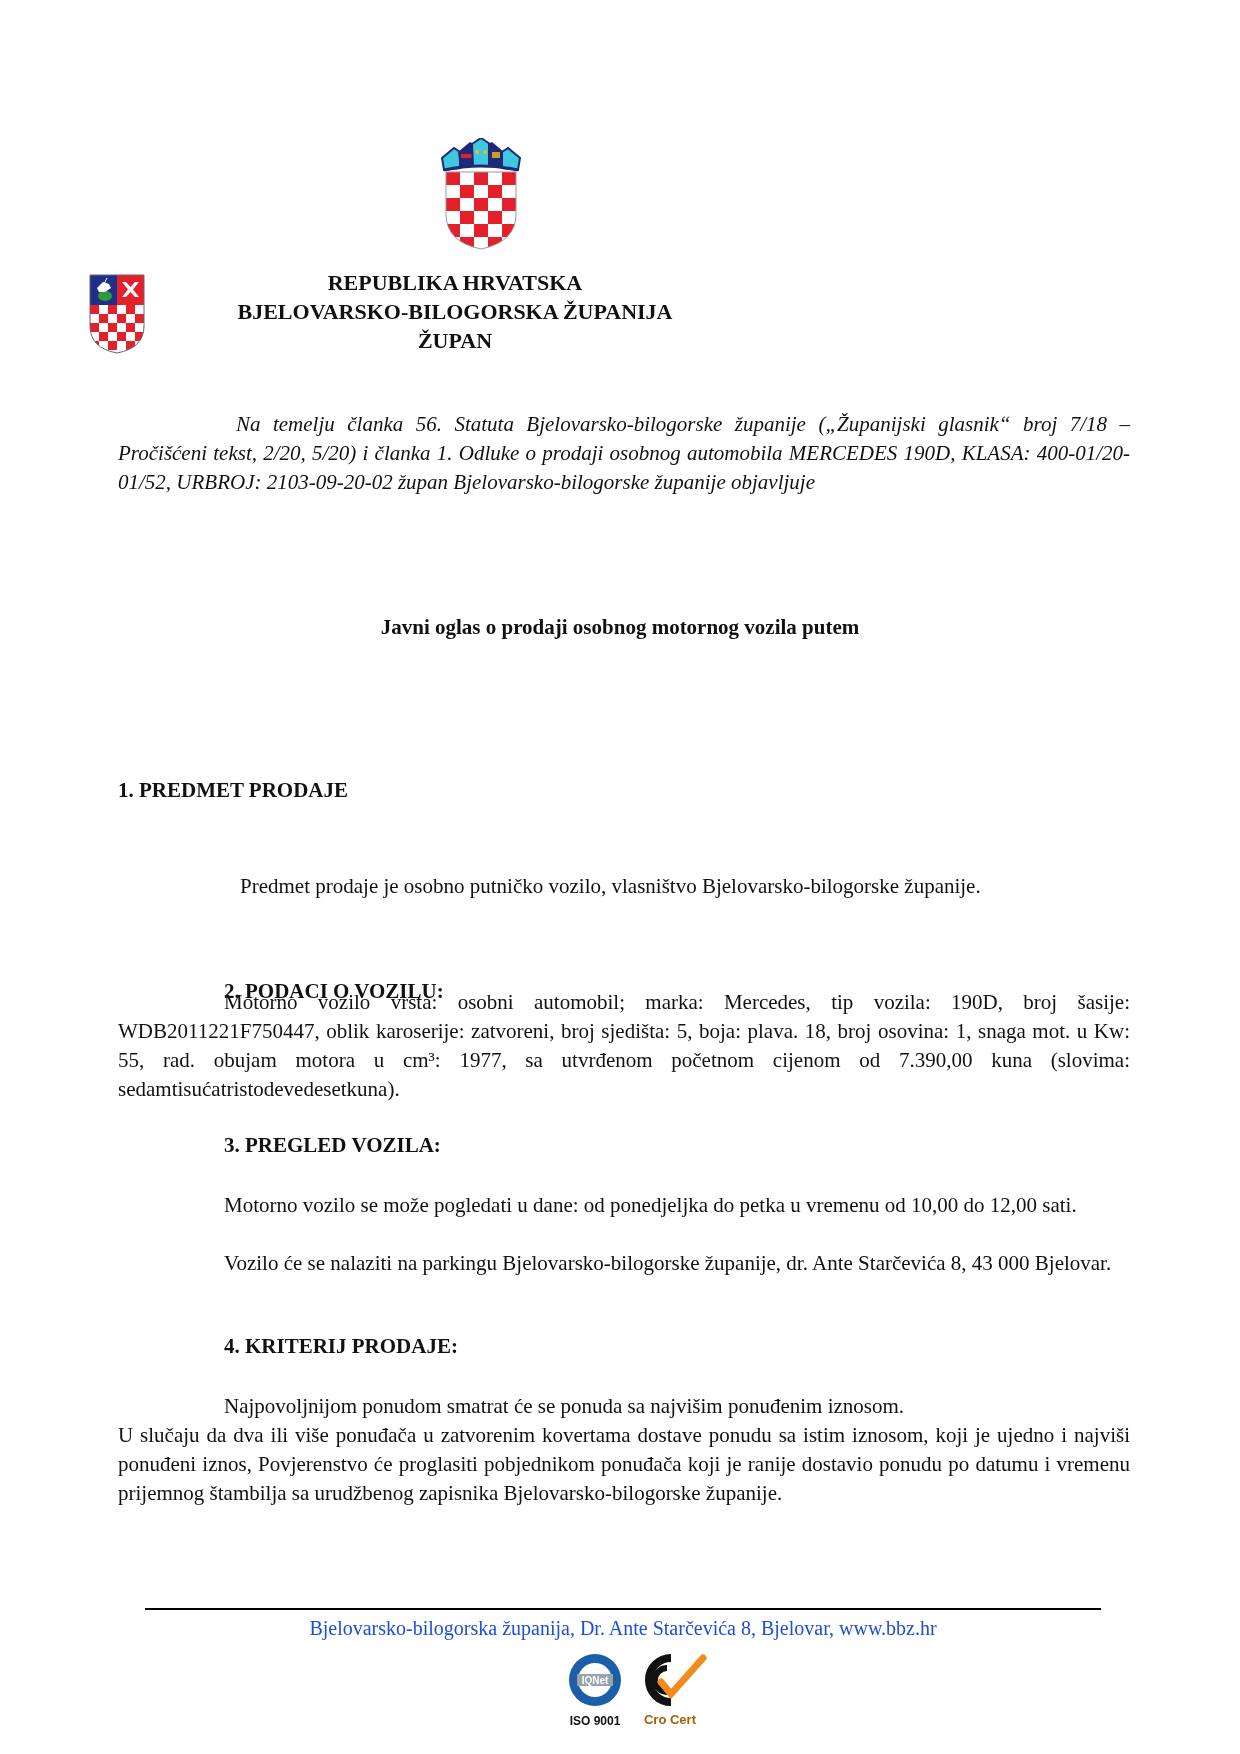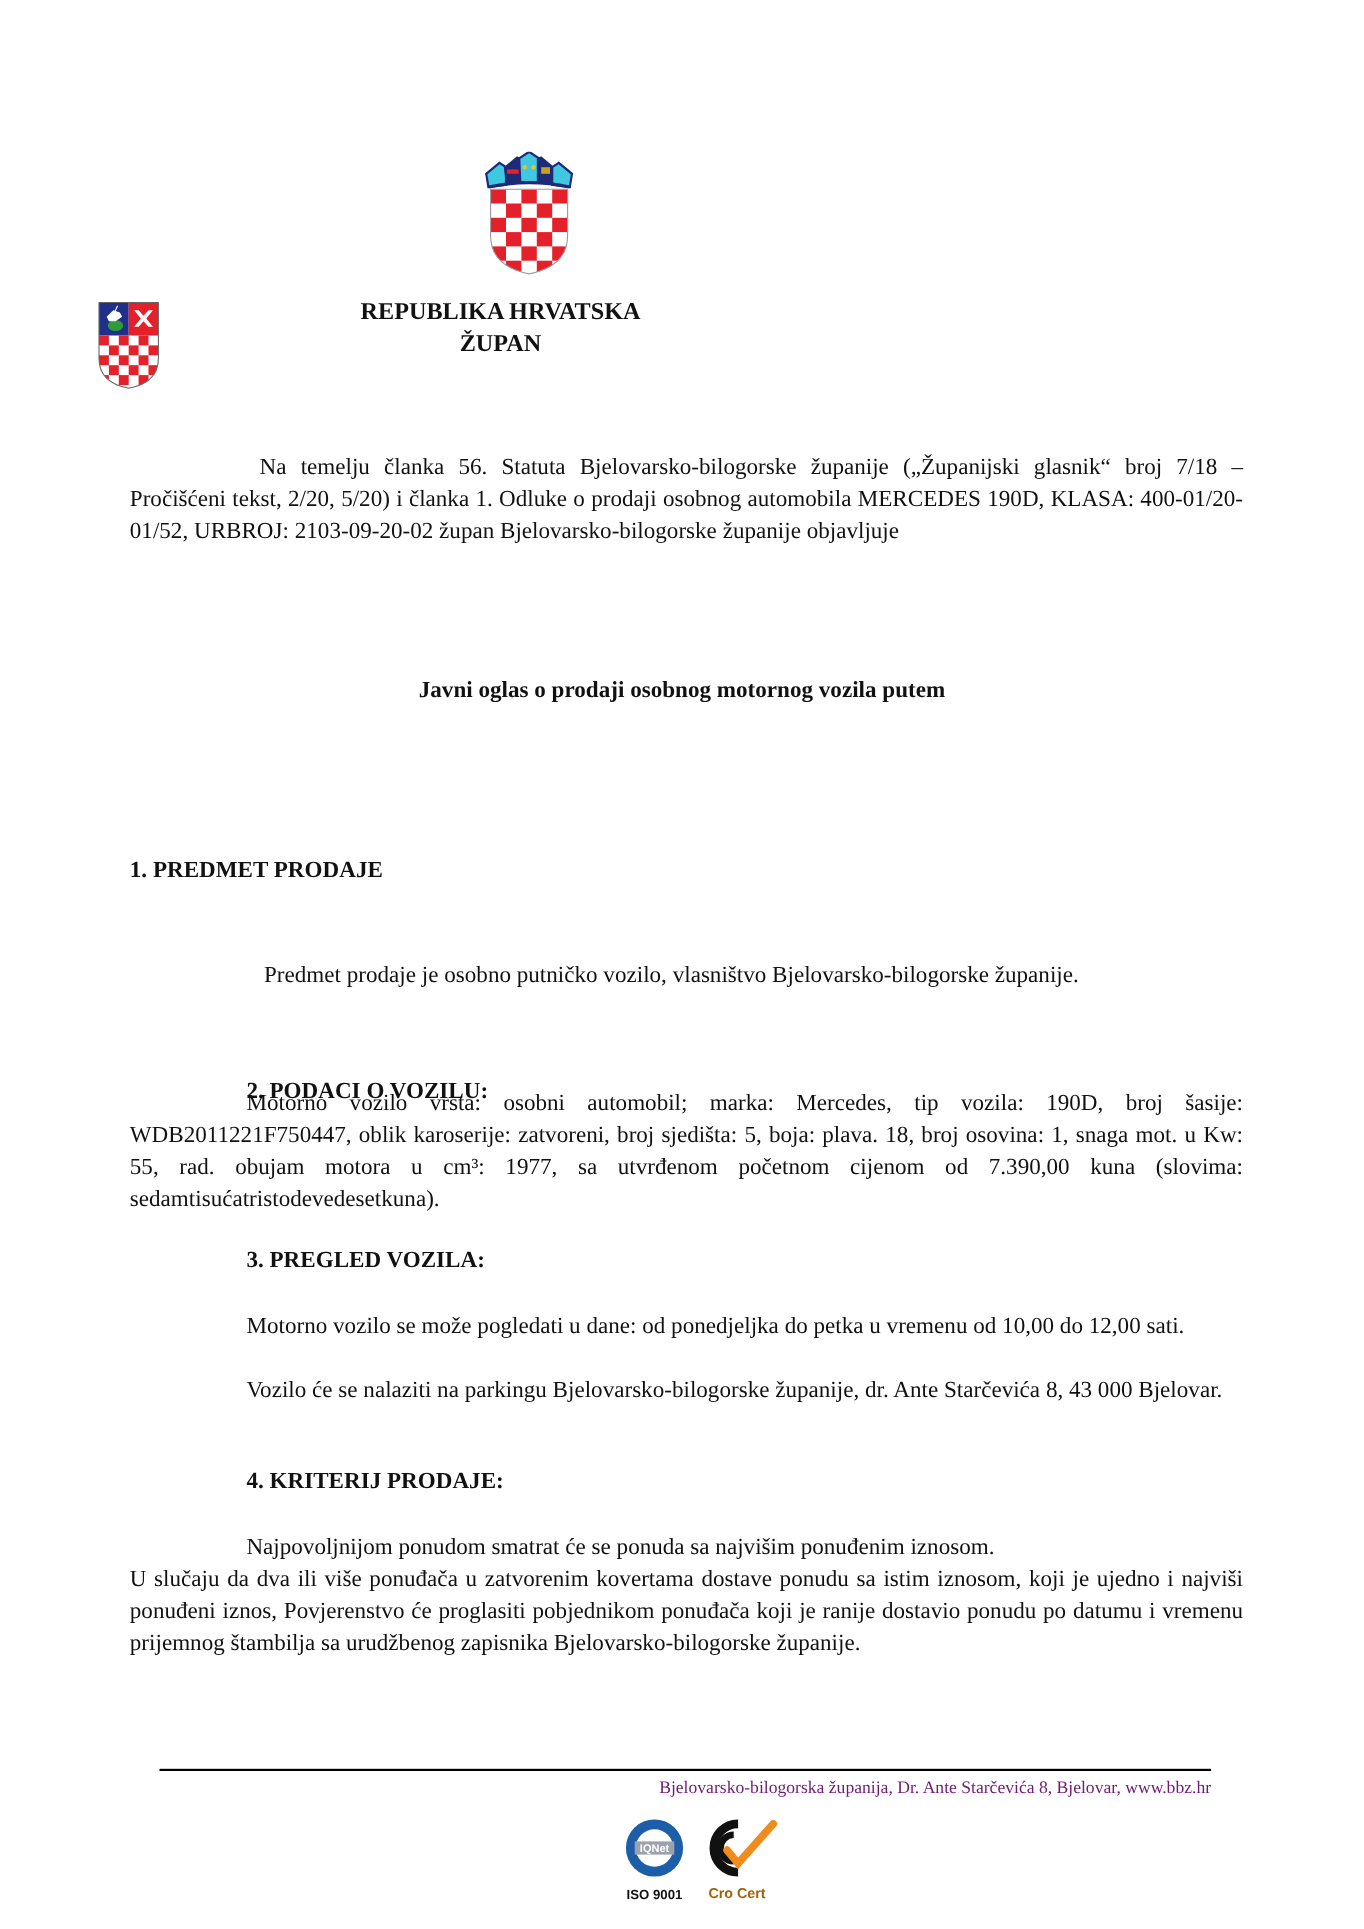--- a/index.html
+++ b/index.html
@@ -9,31 +9,31 @@
     }
     .abs { position: absolute; }
     .hr-title {
       position: absolute; left: 170px; width: 570px; text-align: center;
       font-weight: bold; font-size: 22px; line-height: 29px; top: 268px;
     }
     .para {
       position: absolute; left: 118px; width: 1012px; font-size: 21px;
       line-height: 29px; text-align: justify;
     }
-    .indent { text-indent: 118px; }
+    .indent { text-indent: 118px; font-style: italic; }
     .indent-big { text-indent: 106px; }
     .ad-title {
       position: absolute; left: 280px; width: 680px; text-align: center;
       font-weight: bold; font-size: 21px; line-height: 29px; top: 613px;
     }
     .section-h { position: absolute; font-weight: bold; font-size: 21px; }
     .footer-line { position: absolute; left: 145px; width: 956px; top: 1608px; height: 2px; background: #000; }
     .footer-text {
-      position: absolute; left: 145px; width: 956px; top: 1617px; text-align: right;
-      font-size: 16px; color: #701a75;
+      position: absolute; left: 145px; width: 956px; top: 1617px; text-align: center;
+      font-size: 20px; color: #1d4ed8;
     }
   </style>
 </head>
 <body>
 
 <div class="abs" style="left:440px; top:138px; width:82px; height:112px;">
   <svg width="82" height="112" viewBox="0 0 82 112">
 
     <polygon points="2,20 14,10 20,14 20,30 4,32" fill="#3fc8e0" stroke="#1e2a78" stroke-width="2"></polygon>
     <polygon points="18,14 30,4 34,6 34,28 20,30" fill="#1e2a78"></polygon>
@@ -107,20 +107,21 @@
           <rect x="19" y="67" width="9" height="9"></rect>
           <rect x="37" y="67" width="9" height="9"></rect>
       </g>
     </g>
     <path d="M1,1 L55,1 L55,52 Q55,74 28,79 Q1,74 1,52 Z" fill="none" stroke="#666" stroke-width="1"></path>
   </svg>
 </div>
 
 <div class="hr-title">
   <div>REPUBLIKA HRVATSKA</div>
+  <div>BJELOVARSKO-BILOGORSKA ŽUPANIJA</div>
   <div>ŽUPAN</div>
 </div>
 
 <div class="para indent" style="top:410px;">Na temelju članka 56. Statuta Bjelovarsko-bilogorske županije („Županijski glasnik“ broj 7/18 – Pročišćeni tekst, 2/20, 5/20) i članka 1. Odluke o prodaji osobnog automobila MERCEDES 190D, KLASA: 400-01/20-01/52, URBROJ: 2103-09-20-02 župan Bjelovarsko-bilogorske županije objavljuje</div>
 
 <div class="ad-title">
   <div>Javni oglas o prodaji osobnog motornog vozila putem</div>
 </div>
 
 <div class="section-h" style="left:118px; top:778px;">1. PREDMET PRODAJE</div>

